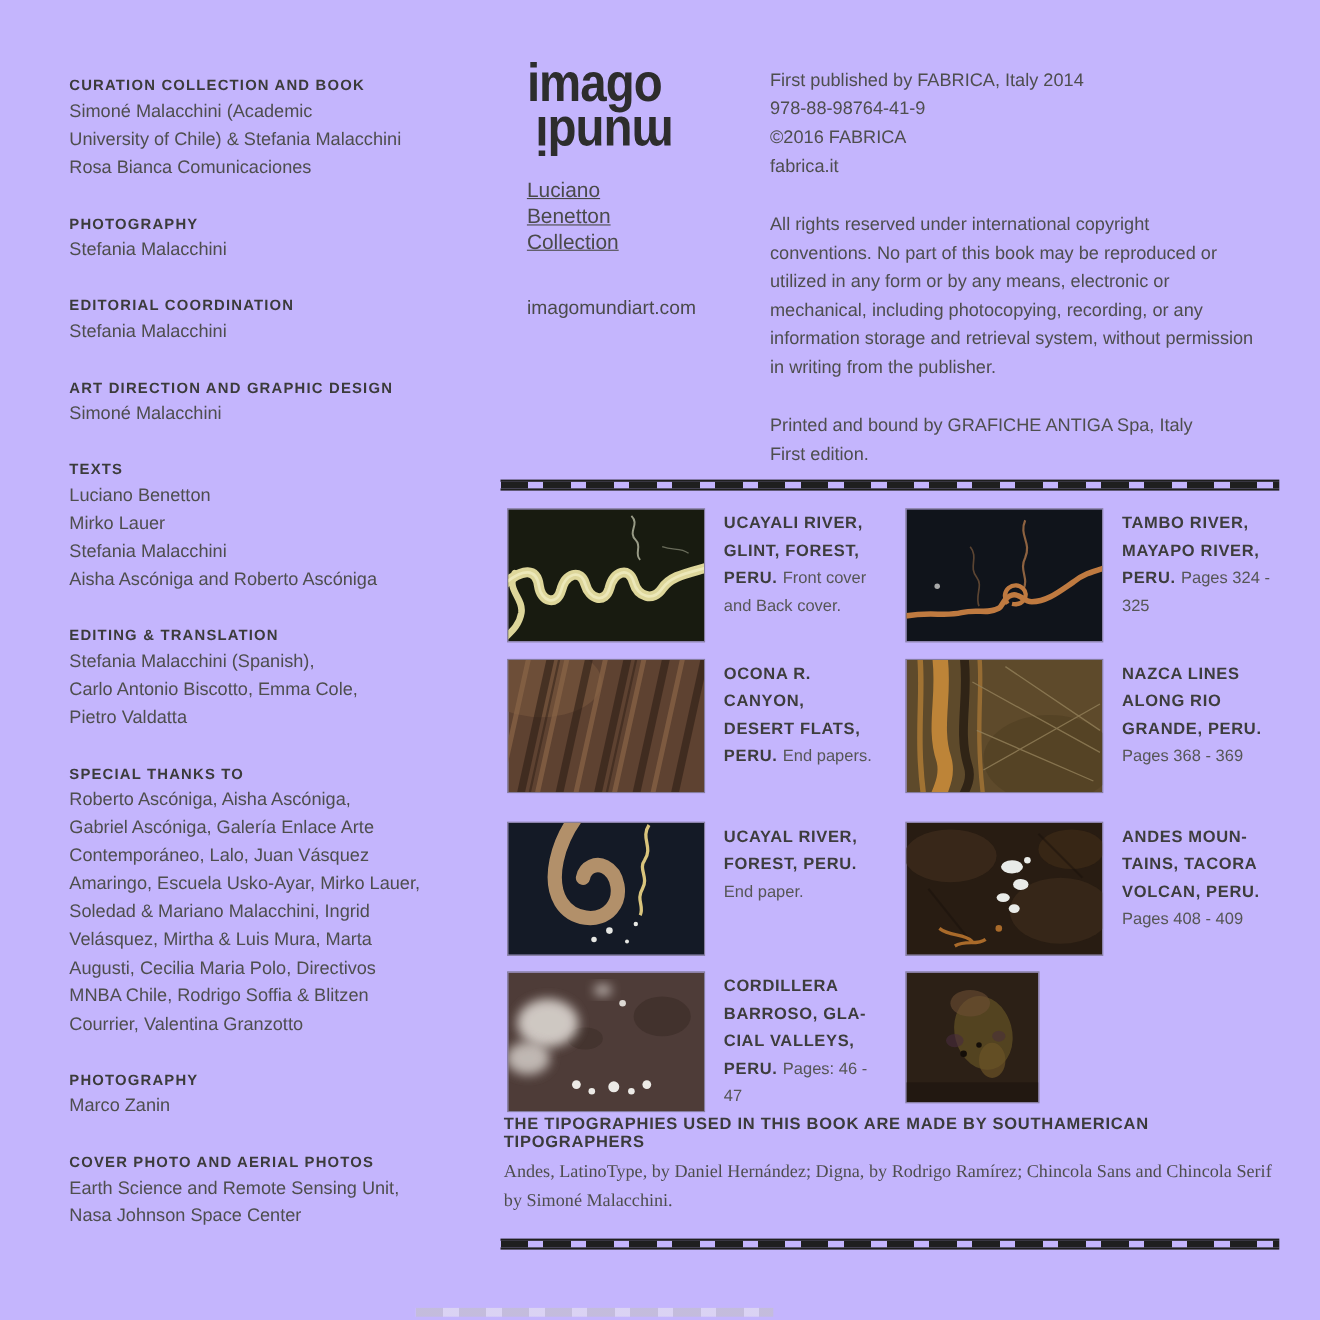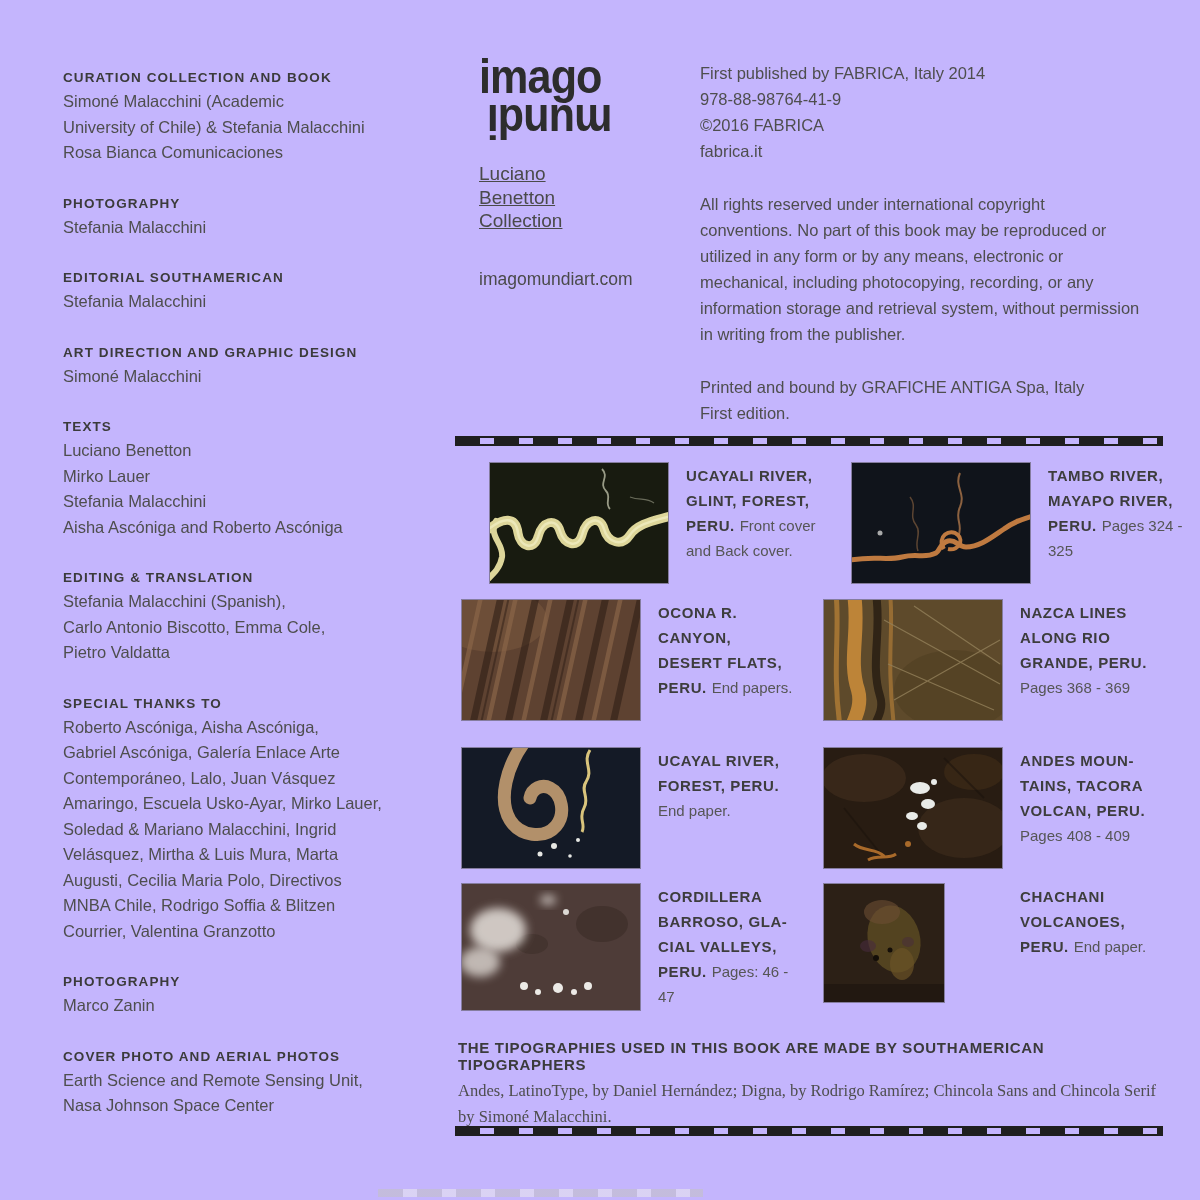--- a/index.html
+++ b/index.html
@@ -31,53 +31,53 @@
     border-top:2.5px solid #1f1f1f;border-bottom:2.5px solid #1f1f1f;
     background:repeating-linear-gradient(90deg,#1f1f1f 0 25px,transparent 25px 39px);}
   .dash-top{top:436px;}
   .dash-bottom{top:1126px;}
   .page-edge{position:absolute;left:378px;top:1189px;width:325px;height:8px;opacity:.5;
     background:repeating-linear-gradient(90deg,#c3c3bc 0 25px,#f0f0ea 25px 39px);}
 
   
   .grid{position:absolute;left:462px;top:463px;width:701px;}
   .prow{display:flex;align-items:flex-start;}
-  .r1{margin-bottom:17px;margin-left:28px;} .r2{margin-bottom:28px;} .r3{margin-bottom:16px;}
+  .r1{margin-bottom:17px;} .r2{margin-bottom:28px;} .r3{margin-bottom:16px;}
   .pimg{width:178px;flex:none;}
   .pimg svg{display:block;outline:1px solid rgba(70,70,66,.5);}
   .pcap{flex:none;margin-left:18px;font-size:15px;line-height:25px;}
   .cap-a{width:142px;}
   .cap-b{width:145px;}
   .img-b{margin-left:24px;}
   .pcap .t{font-weight:bold;letter-spacing:.04em;color:#3d3d3d;}
   .pcap .n{color:#565656;}
 
   
-  .typonote{position:absolute;left:458px;top:1039px;width:706px;}
+  .typonote{position:absolute;left:458px;top:1013px;width:706px;}
   .typonote .t{font-size:15px;font-weight:bold;letter-spacing:.045em;color:#3b3b3b;}
   .typonote .n{margin-top:5px;font-size:16.5px;line-height:26px;color:#4e4e4e;font-family:Liberation Serif, serif;}
 </style>
 </head>
 <body>
 
 <div id="canvas">
 
   <div class="leftcol">
     <div class="sec">
       <h3>CURATION COLLECTION AND BOOK</h3>
       <div class="body">Simoné Malacchini (Academic
 University of Chile) &amp; Stefania Malacchini
 Rosa Bianca Comunicaciones</div>
     </div>
     <div class="sec">
       <h3>PHOTOGRAPHY</h3>
       <div class="body">Stefania Malacchini</div>
     </div>
     <div class="sec">
-      <h3>EDITORIAL SOUTHAMERICAN</h3>
+      <h3>EDITORIAL COORDINATION</h3>
       <div class="body">Stefania Malacchini</div>
     </div>
     <div class="sec">
       <h3>ART DIRECTION AND GRAPHIC DESIGN</h3>
       <div class="body">Simoné Malacchini</div>
     </div>
     <div class="sec">
       <h3>TEXTS</h3>
       <div class="body">Luciano Benetton
 Mirko Lauer
@@ -272,24 +272,20 @@
           <ellipse cx="70" cy="55" rx="26" ry="34" fill="var(--a,#5a4a22)" opacity=".85" transform="rotate(-15 70 55)"></ellipse>
           <ellipse cx="78" cy="80" rx="12" ry="16" fill="#6b5226" opacity=".7"></ellipse>
           <ellipse cx="58" cy="28" rx="18" ry="12" fill="var(--b,#6d4f33)" opacity=".6"></ellipse>
           <ellipse cx="44" cy="62" rx="8" ry="6" fill="var(--c,#472c3e)" opacity=".6"></ellipse>
           <ellipse cx="84" cy="58" rx="6" ry="5" fill="var(--c,#472c3e)" opacity=".5"></ellipse>
           <circle cx="52" cy="74" r="3" fill="#140e08"></circle>
           <circle cx="66" cy="66" r="2.5" fill="#140e08"></circle>
           <rect y="100" width="120" height="18" fill="#201710" opacity=".8"></rect>
         </svg>
       </div>
-      <div class="pcap cap-b">
-        <span class="t">CHACHANI VOLCANOES, PERU. </span>
-        <span class="n">End paper.</span>
-      </div>
     </div>
   </div>
 
   <div class="typonote">
     <div class="t">THE TIPOGRAPHIES USED IN THIS BOOK ARE MADE BY SOUTHAMERICAN TIPOGRAPHERS</div>
     <div class="n">Andes, LatinoType, by Daniel Hernández; Digna, by Rodrigo Ramírez; Chincola Sans and Chincola Serif by Simoné Malacchini.</div>
   </div>
 
 </div>
 

